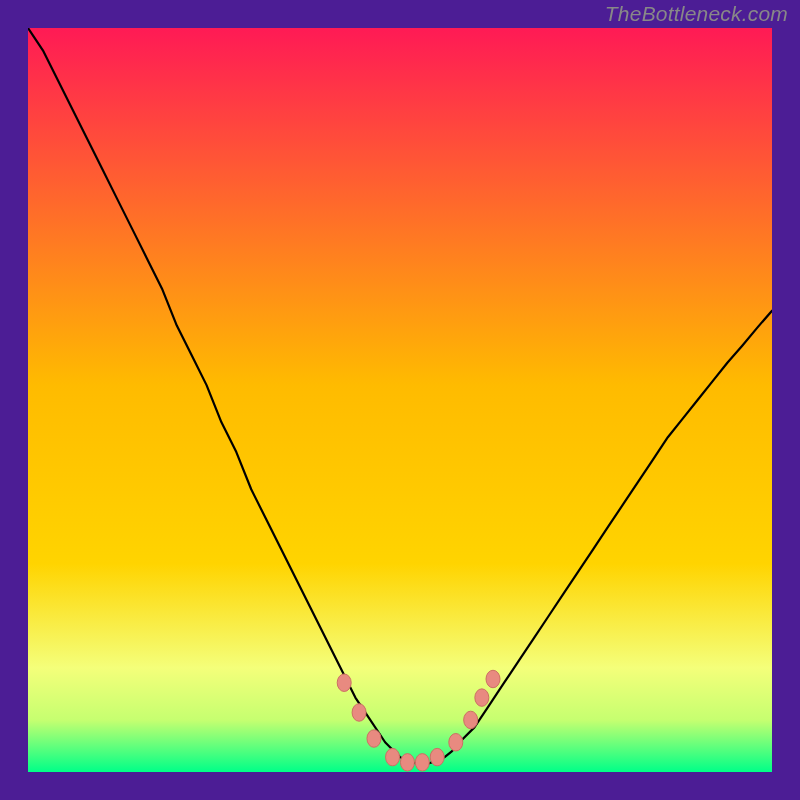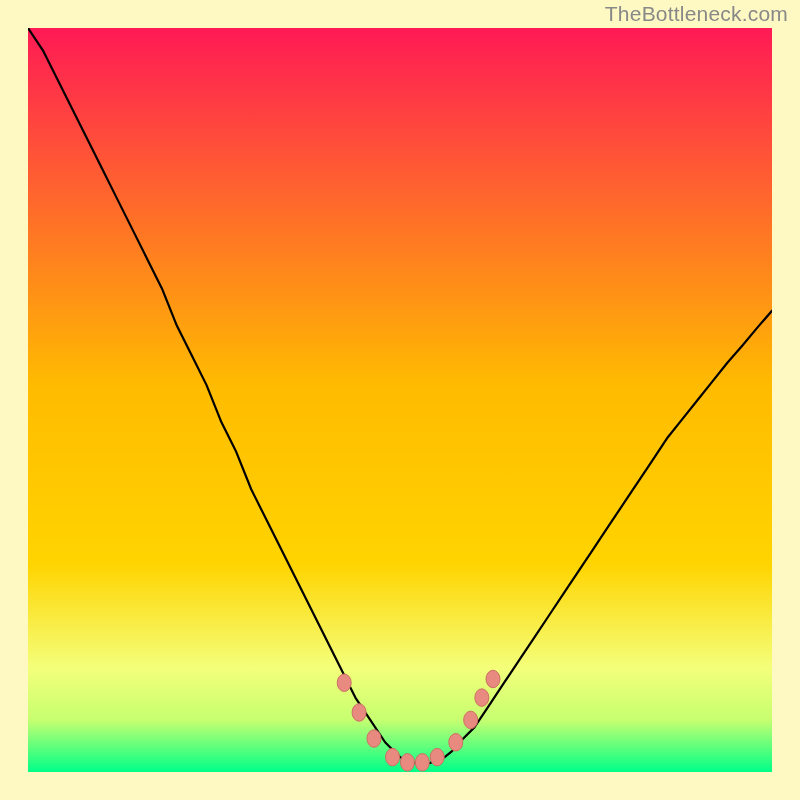--- a/index.html
+++ b/index.html
@@ -10,21 +10,22 @@
     background: #000;
     overflow: hidden;
     font-family: Arial, Helvetica, sans-serif;
   }
   .frame {
     position: absolute;
     left: 0;
     top: 0;
     width: 800px;
     height: 800px;
-    background: #fef9c3;
+    background: #4c1d95;
+    font-style: italic;
   }
   .watermark {
     position: absolute;
     top: 2px;
     right: 12px;
     color: #888;
     font-size: 21px;
     font-weight: 500;
     letter-spacing: 0.2px;
     z-index: 20;

